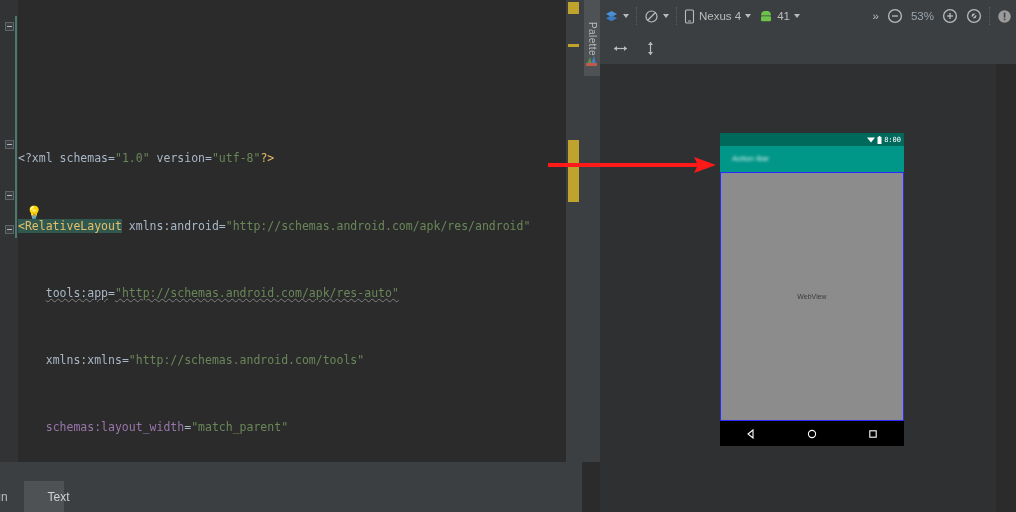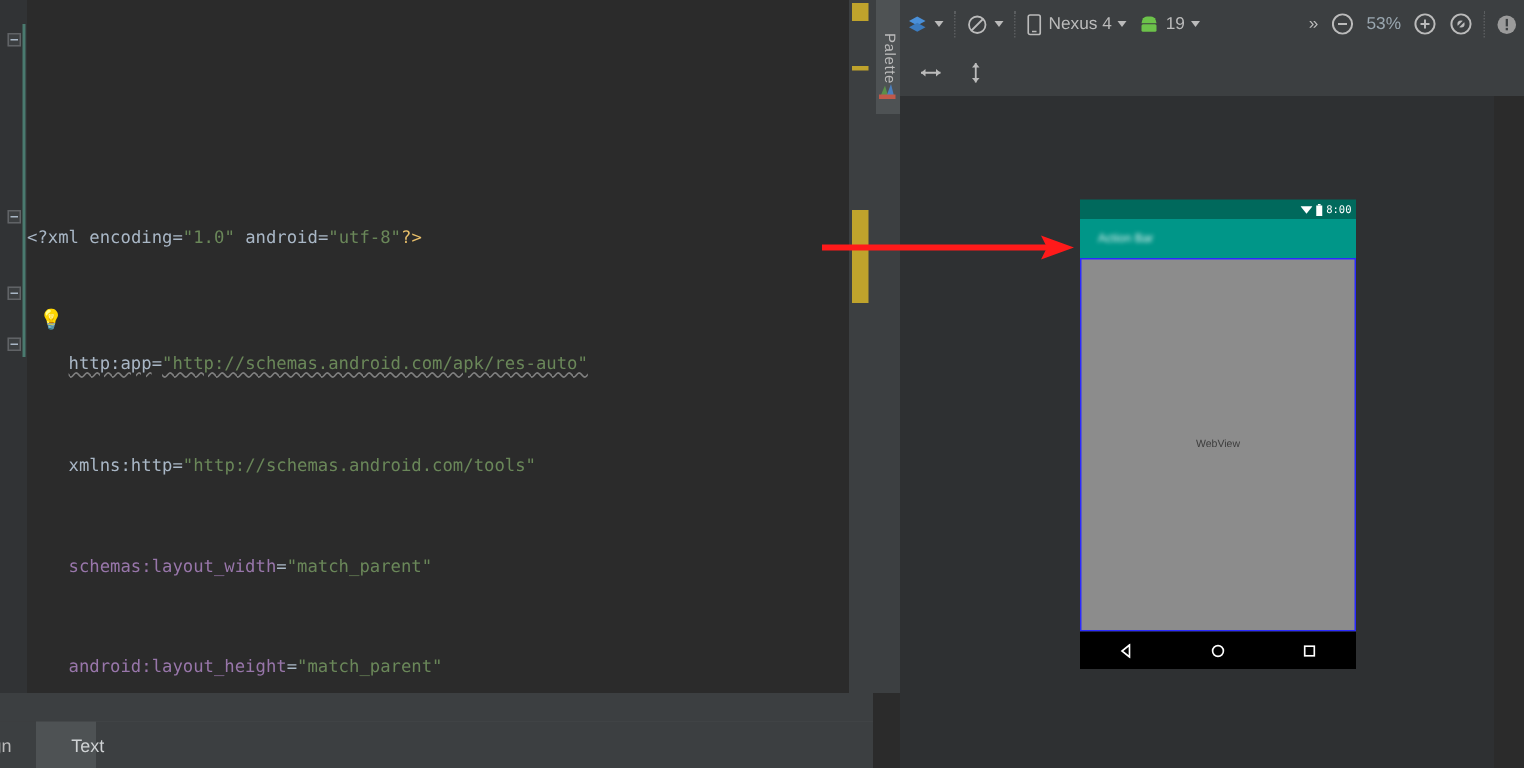--- a/index.html
+++ b/index.html
@@ -213,26 +213,27 @@
 
     <div id="bulb">💡</div>
 
     <div id="code">
       
       <div class="hl-band" style="top:126px;"></div>
       <div class="hl-indent" style="top:143px;"></div>
       <div class="hl-indent" style="top:160px;"></div>
       <div class="hl-indent" style="top:177px;"></div>
 
-      <div class="ln"><span class="punc">&lt;?xml</span> <span class="ns">encoding</span><span class="punc">=</span><span class="str">"1.0"</span> <span class="ns">android</span><span class="punc">=</span><span class="str">"utf-8"</span><span class="kw">?&gt;</span></div>
-
-
-      <div class="ln">    <span class="ns sq">http:app</span><span class="punc">=</span><span class="str sq">"http://schemas.android.com/apk/res-auto"</span></div>
-
-      <div class="ln">    <span class="ns">xmlns:http</span><span class="punc">=</span><span class="str">"http://schemas.android.com/tools"</span></div>
+      <div class="ln"><span class="punc">&lt;?xml</span> <span class="ns">schemas</span><span class="punc">=</span><span class="str">"1.0"</span> <span class="ns">version</span><span class="punc">=</span><span class="str">"utf-8"</span><span class="kw">?&gt;</span></div>
+
+      <div class="ln"><span class="tagsel">&lt;RelativeLayout</span> <span class="ns">xmlns:android</span><span class="punc">=</span><span class="str">"http://schemas.android.com/apk/res/android"</span></div>
+
+      <div class="ln">    <span class="ns sq">tools:app</span><span class="punc">=</span><span class="str sq">"http://schemas.android.com/apk/res-auto"</span></div>
+
+      <div class="ln">    <span class="ns">xmlns:xmlns</span><span class="punc">=</span><span class="str">"http://schemas.android.com/tools"</span></div>
 
       <div class="ln">    <span class="attr">schemas:layout_width</span><span class="punc">=</span><span class="str">"match_parent"</span></div>
 
       <div class="ln">    <span class="attr">android:layout_height</span><span class="punc">=</span><span class="str">"match_parent"</span></div>
 
       
 
       
 
       
@@ -304,21 +305,21 @@
         <span class="caret"></span>
       </div>
 
       <div class="tbitem">
         <svg width="14" height="11" viewBox="0 0 14 11">
           <path d="M2 4.5 a5 5 0 0 1 10 0 Z" fill="#6cc24a"></path>
           <rect x="2" y="5.2" width="10" height="5" rx="1" fill="#6cc24a"></rect>
           <line x1="3" y1="1.2" x2="4.3" y2="3" stroke="#6cc24a" stroke-width="1"></line>
           <line x1="11" y1="1.2" x2="9.7" y2="3" stroke="#6cc24a" stroke-width="1"></line>
         </svg>
-        <span>19</span>
+        <span>41</span>
         <span class="caret"></span>
       </div>
 
       <div style="flex:1"></div>
 
       <div class="tbitem">»</div>
 
       <div class="tbitem">
         <svg width="16" height="16" viewBox="0 0 16 16">
           <circle cx="8" cy="8" r="6.4" fill="none" stroke="#bbbbbb" stroke-width="1.3"></circle>

